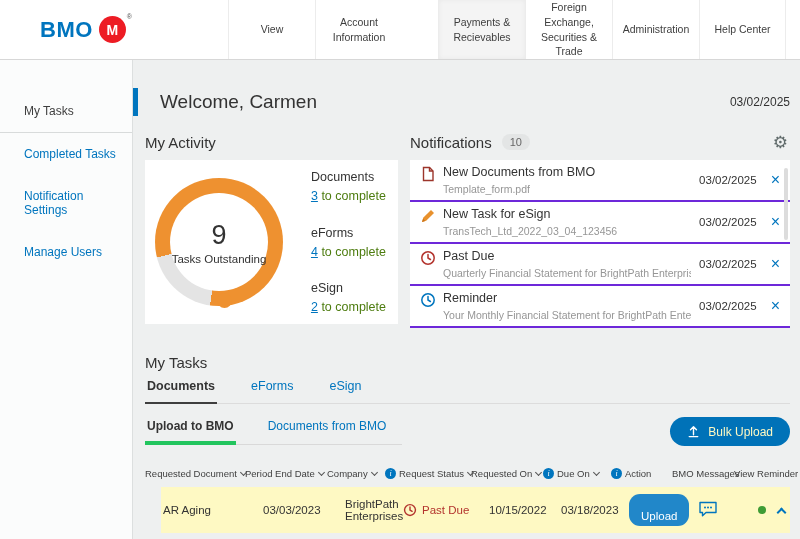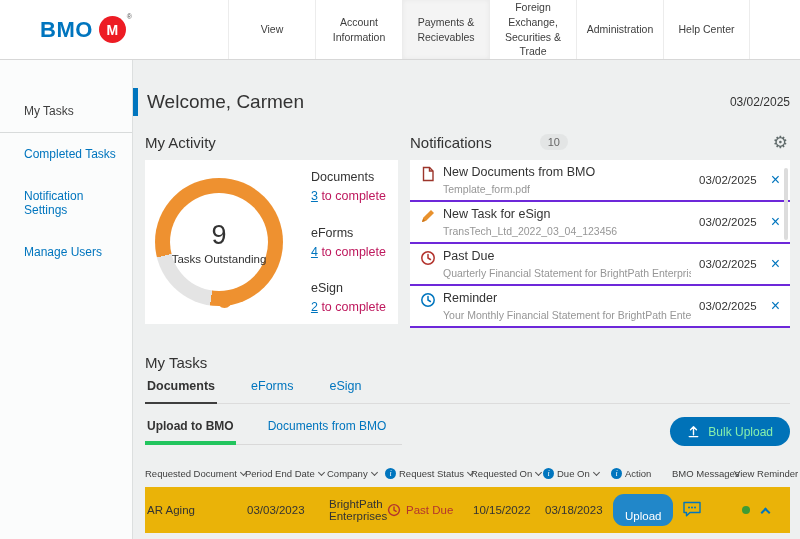--- a/index.html
+++ b/index.html
@@ -8,53 +8,53 @@
 
   
   .header{height:60px;background:#fff;border-bottom:1px solid #d7d7d7;display:flex;}
   .logo{display:flex;align-items:center;padding-left:40px;width:228px;flex-shrink:0;}
   .logo-text{font-size:22px;font-weight:bold;color:#0075be;letter-spacing:.5px;}
   .logo-roundel{width:27px;height:27px;border-radius:50%;background:#ed1c24;color:#fff;display:flex;align-items:center;justify-content:center;font-size:14px;font-weight:bold;margin-left:6px;}
   .logo-reg{font-size:7px;color:#555;align-self:flex-start;margin-top:13px;margin-left:1px;}
   .nav{display:flex;}
   .nav-item{width:87px;display:flex;align-items:center;justify-content:center;text-align:center;font-size:10.5px;line-height:1.4;color:#3e3e3e;padding:12px 6px;border-left:1px solid #ececec;cursor:pointer;}
   .nav-item:last-child{border-right:1px solid #ececec;}
-  .nav-item.active{background:#f4f4f4;box-shadow:inset 0 0 5px rgba(0,0,0,.05);}
+  .nav-item.active{background:#f4f4f4;box-shadow:inset 0 0 5px rgba(0,0,0,.05);margin-left:36px;}
 
   
   .body-wrap{display:flex;height:479px;}
   .sidebar{width:133px;background:#fbfcfc;border-right:1px solid #dcdfdf;padding-top:30px;flex-shrink:0;}
   .side-item{font-size:12px;color:#0075be;padding:14px 8px 14px 24px;cursor:pointer;}
   .side-item.active{color:#3e3e3e;border-bottom:1px solid #d8dbdb;}
   .main{flex:1;padding-top:28px;overflow:hidden;min-width:0;}
 
-  .welcome-row{display:flex;align-items:center;justify-content:space-between;border-left:5px solid #0075be;padding-left:9px;margin-right:10px;height:28px;}
+  .welcome-row{display:flex;align-items:center;justify-content:space-between;border-left:5px solid #0075be;padding-left:22px;margin-right:10px;height:28px;}
   .welcome-title{font-size:19px;color:#333;}
   .welcome-date{font-size:12px;color:#333;}
 
   .top-row{display:flex;margin:18px 10px 0 12px;gap:12px;}
   .section-title{font-size:15px;color:#333;}
 
   
   .activity-col{width:253px;flex-shrink:0;}
   .activity-card{margin-top:9px;background:#fff;height:164px;display:flex;align-items:center;padding:8px 12px 8px 10px;}
   .donut-wrap{position:relative;width:128px;height:128px;flex-shrink:0;}
   .donut{width:128px;height:128px;border-radius:50%;background:conic-gradient(#ee9130 0deg 188deg,#e4e4e4 188deg 256deg,#ee9130 256deg 360deg);}
   .donut-hole{position:absolute;inset:15px;background:#fff;border-radius:50%;display:flex;flex-direction:column;align-items:center;justify-content:center;}
   .donut-count{font-size:27px;color:#333;}
   .donut-label{font-size:11.5px;color:#333;margin-top:2px;}
   .donut-dot{position:absolute;width:15px;height:15px;border-radius:50%;background:#ee9130;left:62px;bottom:-2px;}
   .activity-legend{margin-left:auto;display:flex;flex-direction:column;justify-content:space-between;height:148px;padding:2px 0;}
   .legend-label{font-size:12.5px;color:#333;margin-bottom:5px;}
   .legend-count{font-size:12.5px;color:#0075be;text-decoration:underline;cursor:pointer;}
-  .legend-suffix{font-size:12.5px;color:#be185d;}
+  .legend-suffix{font-size:12.5px;color:#4d7c0f;}
 
   
   .notif-col{flex:1;min-width:0;}
-  .notif-head{display:flex;align-items:flex-start;gap:38px;}
+  .notif-head{display:flex;align-items:flex-start;}
   .notif-badge{background:#e3e5e5;color:#666;font-size:11px;border-radius:9px;padding:2px 8px;margin-left:10px;}
   .gear{margin-left:auto;font-size:17px;color:#5f6a6a;cursor:pointer;margin-right:2px;line-height:1;}
   .notif-card{margin-top:9px;background:#fff;position:relative;}
   .notif-item{display:flex;align-items:center;padding:5px 10px;border-bottom:2px solid #6d28d9;}
   .notif-item:last-child{border-bottom:none;}
   .notif-left{flex:1;display:flex;align-items:flex-start;min-width:0;}
   .notif-icon{width:16px;height:16px;margin-right:7px;margin-top:1px;flex-shrink:0;}
   .notif-texts{flex:1;min-width:0;}
   .notif-title{font-size:12.5px;color:#333;}
   .notif-sub{font-size:10.5px;color:#969696;margin-top:4px;white-space:nowrap;overflow:hidden;}
@@ -64,29 +64,29 @@
 
   
   .tasks-section{margin:26px 10px 0 12px;}
   .tabs{display:flex;border-bottom:1px solid #dcdcdc;margin-top:8px;}
   .tab{font-size:12.5px;padding:0 2px 9px 2px;margin-right:32px;color:#0075be;cursor:pointer;}
   .tab.active{color:#333;font-weight:bold;border-bottom:2px solid #3e3e3e;margin-bottom:-1px;}
   .subtab-row{display:flex;align-items:center;margin-top:13px;}
   .subtabs{display:flex;border-bottom:1px solid #d9d9d9;padding-right:14px;}
   .subtab{font-size:12px;padding:0 2px 8px 2px;color:#0075be;cursor:pointer;}
   .subtab.active{color:#333;font-weight:bold;border-bottom:4px solid #22c55e;margin-bottom:-1px;margin-right:30px;}
-  .bulk-btn{margin-left:auto;background:#0072b8;color:#86efac;border:none;border-radius:15px;height:29px;padding:0 17px;font-size:12px;display:flex;align-items:center;gap:8px;cursor:pointer;font-family:inherit;}
+  .bulk-btn{margin-left:auto;background:#0072b8;color:#fef9c3;border:none;border-radius:15px;height:29px;padding:0 17px;font-size:12px;display:flex;align-items:center;gap:8px;cursor:pointer;font-family:inherit;}
 
   
   .grid{display:grid;grid-template-columns:100px 82px 58px 86px 72px 68px 61px 62px 1fr;}
   .thead{margin-top:14px;padding:8px 0;align-items:center;}
   .th{font-size:9.5px;color:#3e3e3e;display:flex;align-items:center;gap:3px;white-space:nowrap;padding-right:4px;cursor:pointer;}
   .sort-caret{width:5px;height:5px;border-left:1.4px solid #555;border-bottom:1.4px solid #555;transform:rotate(-45deg);display:inline-block;margin-left:1px;margin-top:-3px;flex-shrink:0;}
   .info-dot{width:11px;height:11px;border-radius:50%;background:#0075be;color:#fff;font-size:8px;display:inline-flex;align-items:center;justify-content:center;flex-shrink:0;font-style:italic;font-family:"Liberation Serif",serif;cursor:pointer;}
-  .trow{background:#eab308;align-items:center;min-height:46px;font-size:11.5px;color:#333;}
+  .trow{background:#fef9c3;align-items:center;min-height:46px;font-size:11.5px;color:#333;margin-left:16px;}
   .td{padding:6px 6px 6px 2px;}
   .status-cell{display:flex;align-items:center;gap:5px;color:#b3342e;}
   .upload-btn{background:#2187c9;color:#fff;border:none;border-radius:11px;height:22px;padding:16px 12px;font-size:11.5px;cursor:pointer;font-family:inherit;}
   .msg-cell{padding-left:10px;}
   .msg-icon{cursor:pointer;display:inline-block;}
   .details-cell{display:flex;align-items:center;gap:12px;padding-left:8px;}
   .green-dot{width:8px;height:8px;border-radius:50%;background:#3f9c35;}
   .chevron-up{width:7px;height:7px;border-right:2px solid #0075be;border-bottom:2px solid #0075be;transform:rotate(-135deg);display:inline-block;margin-top:4px;cursor:pointer;}
 </style>
 </head>

